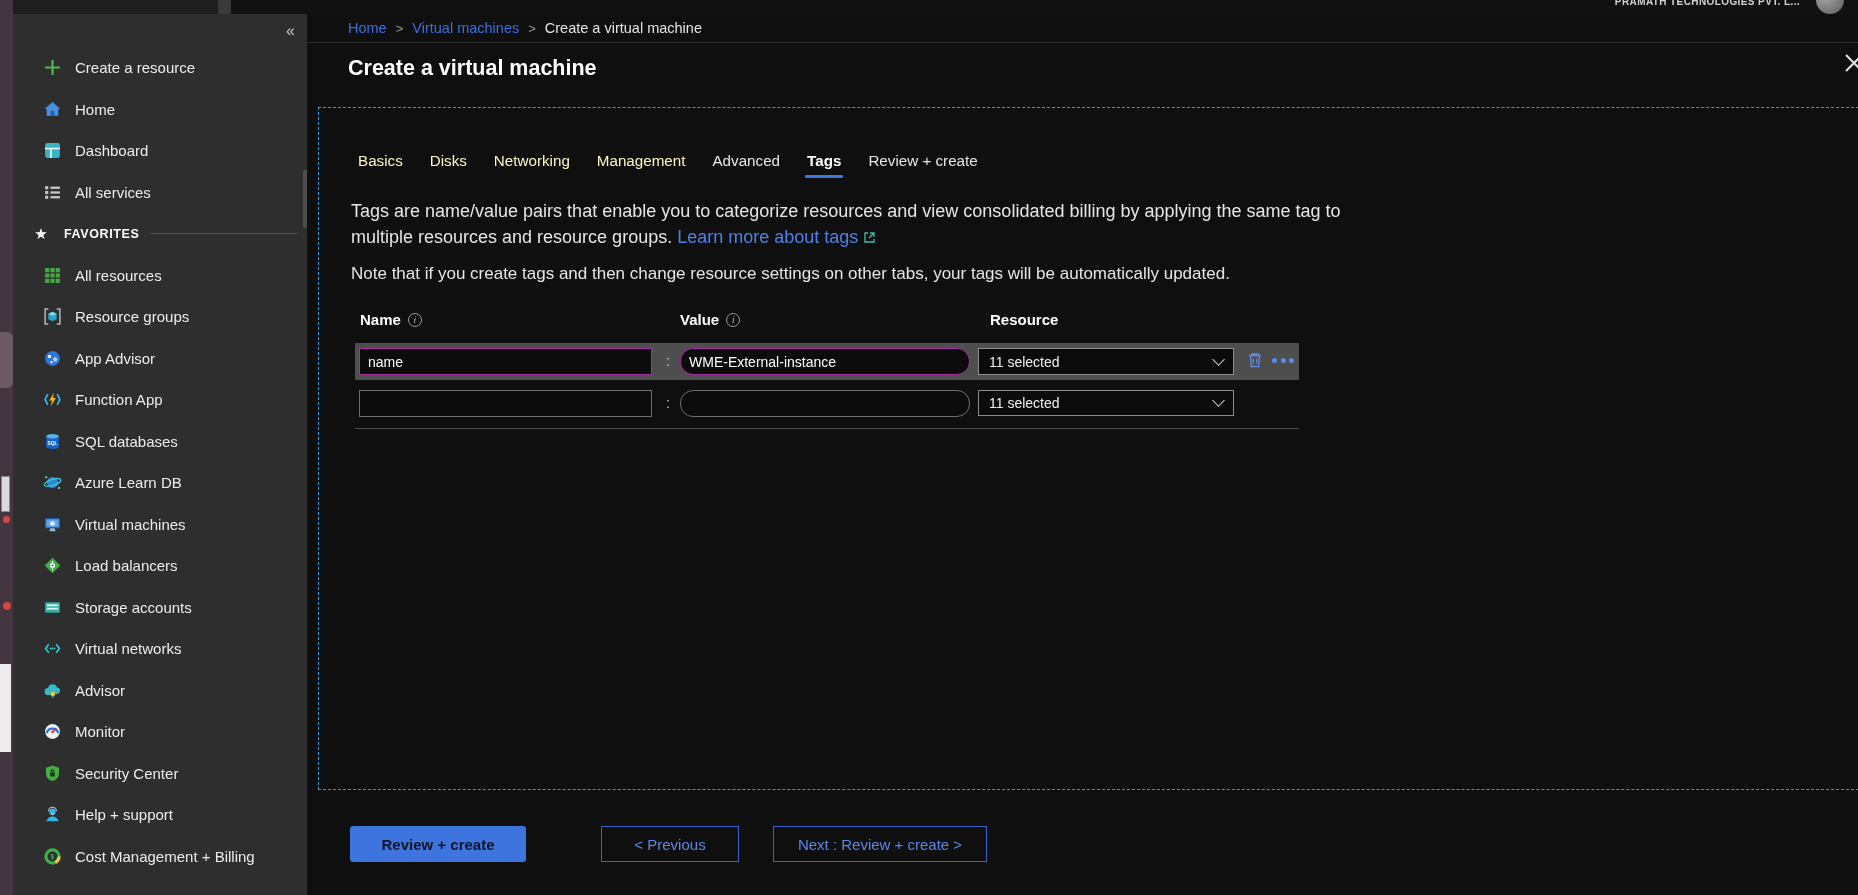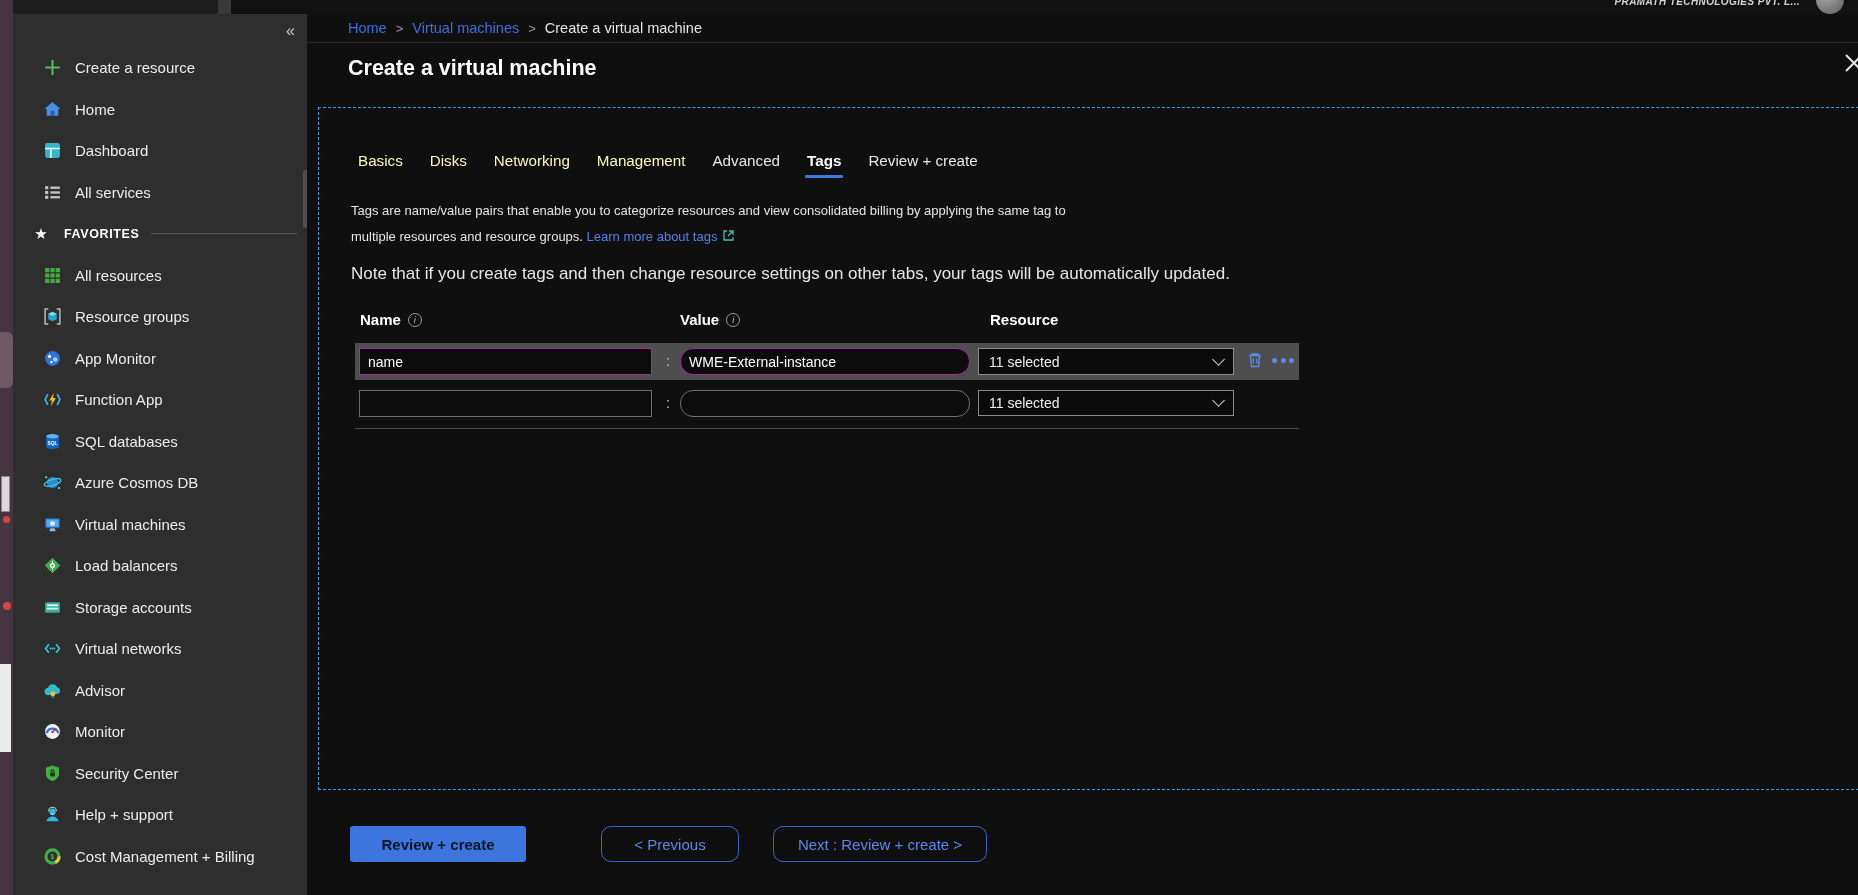--- a/index.html
+++ b/index.html
@@ -10,21 +10,21 @@
   
   .dock{position:absolute;left:0;top:0;width:13px;height:895px;background:#443540;z-index:5;}
   .dock-hl{position:absolute;left:0;top:332px;width:13px;height:56px;background:#6d5a65;border-radius:0 6px 6px 0;}
   .dock-orange{position:absolute;left:-5px;top:348px;width:14px;height:18px;background:#e8a33d;border-radius:50%;}
   .dock-white1{position:absolute;left:1px;top:476px;width:9px;height:36px;background:#d9d9d9;border:1px solid #888;}
   .dock-red1{position:absolute;left:3px;top:516px;width:7px;height:7px;background:#d84444;border-radius:50%;}
   .dock-red2{position:absolute;left:3px;top:602px;width:8px;height:8px;background:#d84444;border-radius:50%;}
   .dock-white2{position:absolute;left:0px;top:664px;width:11px;height:88px;background:#ececec;}
 
   
-  .topstrip{position:absolute;left:13px;top:0;right:0;height:14px;background:#111;z-index:4;font-style:italic;}
+  .topstrip{position:absolute;left:13px;top:0;right:0;height:14px;background:#111;z-index:4;}
   .topstrip .seg{position:absolute;left:0;top:0;width:205px;height:14px;background:#1e1e1e;}
   .topstrip .notch{position:absolute;left:205px;top:0;width:13px;height:14px;background:#3a3a3a;}
   .tenant{position:absolute;top:-4px;right:58px;font-size:10px;letter-spacing:.4px;color:#d2d2d2;white-space:nowrap;font-weight:bold;}
   .avatar{position:absolute;top:-14px;right:14px;width:28px;height:28px;border-radius:50%;
           background:radial-gradient(circle at 35% 35%, #a8a8a8, #5a5a5a);}
 
   
   .sidebar{position:absolute;left:13px;top:14px;width:296px;height:881px;background:#2e2e2e;overflow:hidden;}
   .collapse{position:absolute;top:8px;right:14px;color:#c8c8c8;font-size:16px;cursor:pointer;}
   .collapse::after{content:"\00AB";}
@@ -53,21 +53,21 @@
 
   .dashed-box{position:absolute;left:11px;top:93px;width:1546px;height:683px;
               border:1px dashed #2b9fe8;pointer-events:none;}
 
   .tabs{position:absolute;left:51px;top:138px;display:flex;gap:27px;font-size:15.2px;}
   .tab{cursor:pointer;position:relative;color:#e8e8e8;}
   .tab.visited{color:#fef9c3;}
   .tab.active{color:#fff;font-weight:bold;}
   .tab.active::after{content:"";position:absolute;left:-2px;right:-2px;bottom:-9px;height:3px;background:#3e78dc;border-radius:1px;}
 
-  .para{position:absolute;left:44px;top:184px;font-size:13px;line-height:26px;color:#e6e6e6;}
+  .para{position:absolute;left:44px;top:184px;font-size:18px;line-height:26px;color:#e6e6e6;}
   .learn-link{color:#4f82e8;cursor:pointer;}
   .ext-ico{display:inline-block;margin-left:5px;vertical-align:-1px;}
   .note{position:absolute;left:44px;top:250px;font-size:17px;color:#e6e6e6;}
 
   .th{position:absolute;top:297px;font-size:15px;font-weight:bold;color:#fff;display:flex;align-items:center;gap:7px;}
   .th-name{left:53px;} .th-value{left:373px;} .th-resource{left:683px;}
   .info-ico{width:14px;height:14px;border:1px solid #9a9a9a;border-radius:50%;color:#b8b8b8;
             font-size:9.5px;font-weight:normal;display:flex;align-items:center;justify-content:center;font-style:italic;}
   .info-ico::after{content:"i";}
 
@@ -87,21 +87,21 @@
   .chev{width:9px;height:9px;border-right:1.8px solid #d8d8d8;border-bottom:1.8px solid #d8d8d8;
         transform:rotate(45deg);margin-top:-5px;}
   .trash-btn{position:absolute;left:938px;top:336px;width:22px;height:22px;cursor:pointer;}
   .more-btn{position:absolute;left:965px;top:344px;display:flex;gap:3.5px;cursor:pointer;}
   .more-btn i{width:5px;height:5px;border-radius:50%;background:#5a8de8;}
   .table-end{position:absolute;left:48px;top:414px;width:944px;height:1px;background:#4a4a4a;}
 
   .btn{position:absolute;top:812px;height:36px;display:flex;align-items:center;justify-content:center;
        font-size:15px;cursor:pointer;font-family:"Liberation Sans",sans-serif;}
   .btn-primary{left:43px;width:176px;background:#3e74de;color:#0e1526;font-weight:bold;border:none;border-radius:3px;}
-  .btn-ghost{background:#0f0f0f;border:1px solid #3a62c8;color:#5b87ea;border-radius:10px;}
+  .btn-ghost{background:#0f0f0f;border:1px solid #3a62c8;color:#5b87ea;border-radius:0;}
   .btn-prev{left:294px;width:138px;}
   .btn-next{left:442px;width:214px;margin-left:24px;}
 </style>
 </head>
 <body>
 
 <div id="app">
 
   <div class="dock">
     <div class="dock-hl">
@@ -197,21 +197,21 @@
 
       <div class="nav-item">
         <span class="nav-ico">
           <svg width="19" height="19" viewBox="0 0 18 18">
               <circle cx="9" cy="9" r="7" fill="#2f74d8"></circle>
               <circle cx="6.2" cy="7" r="1.5" fill="#fff"></circle>
               <circle cx="11.5" cy="10" r="2.1" fill="#a9d2f7"></circle>
               <circle cx="8" cy="12.5" r="1.1" fill="#fff"></circle>
             </svg>
         </span>
-          <span class="nav-label">App Monitor</span>
+          <span class="nav-label">App Advisor</span>
       </div>
 
       <div class="nav-item">
         <span class="nav-ico">
           <svg width="19" height="19" viewBox="0 0 18 18">
               <path d="M4.5 4L2 9l2.5 5M13.5 4L16 9l-2.5 5" stroke="#35b8e8" stroke-width="1.6" fill="none"></path>
               <path d="M10.2 2.5L6 10h2.6l-1.2 5.5L12.2 7.5H9.4z" fill="#f5b922"></path>
             </svg>
         </span>
           <span class="nav-label">Function App</span>
@@ -230,21 +230,21 @@
 
       <div class="nav-item">
         <span class="nav-ico">
           <svg width="19" height="19" viewBox="0 0 18 18">
               <circle cx="9" cy="9" r="5.3" fill="#2f86d6"></circle>
               <ellipse cx="9" cy="9" rx="8.2" ry="2.8" stroke="#35c8d8" stroke-width="1.2" fill="none" transform="rotate(-18 9 9)"></ellipse>
               <circle cx="3" cy="4" r="1" fill="#7fe3ef"></circle>
               <circle cx="15.2" cy="14.2" r="1" fill="#7fe3ef"></circle>
             </svg>
         </span>
-          <span class="nav-label">Azure Cosmos DB</span>
+          <span class="nav-label">Azure Learn DB</span>
       </div>
 
       <div class="nav-item">
         <span class="nav-ico">
           <svg width="19" height="19" viewBox="0 0 18 18">
               <rect x="2" y="3" width="14" height="9.5" rx="1" fill="#2268c4"></rect>
               <rect x="3.2" y="4.2" width="11.6" height="7.1" fill="#5aa6f0"></rect>
               <path d="M9 5.6l2.3 1.2v2.4L9 10.4 6.7 9.2V6.8z" fill="#dceefc"></path>
               <path d="M7 12.5h4l1 3H6z" fill="#9ab8d8"></path>
             </svg>

